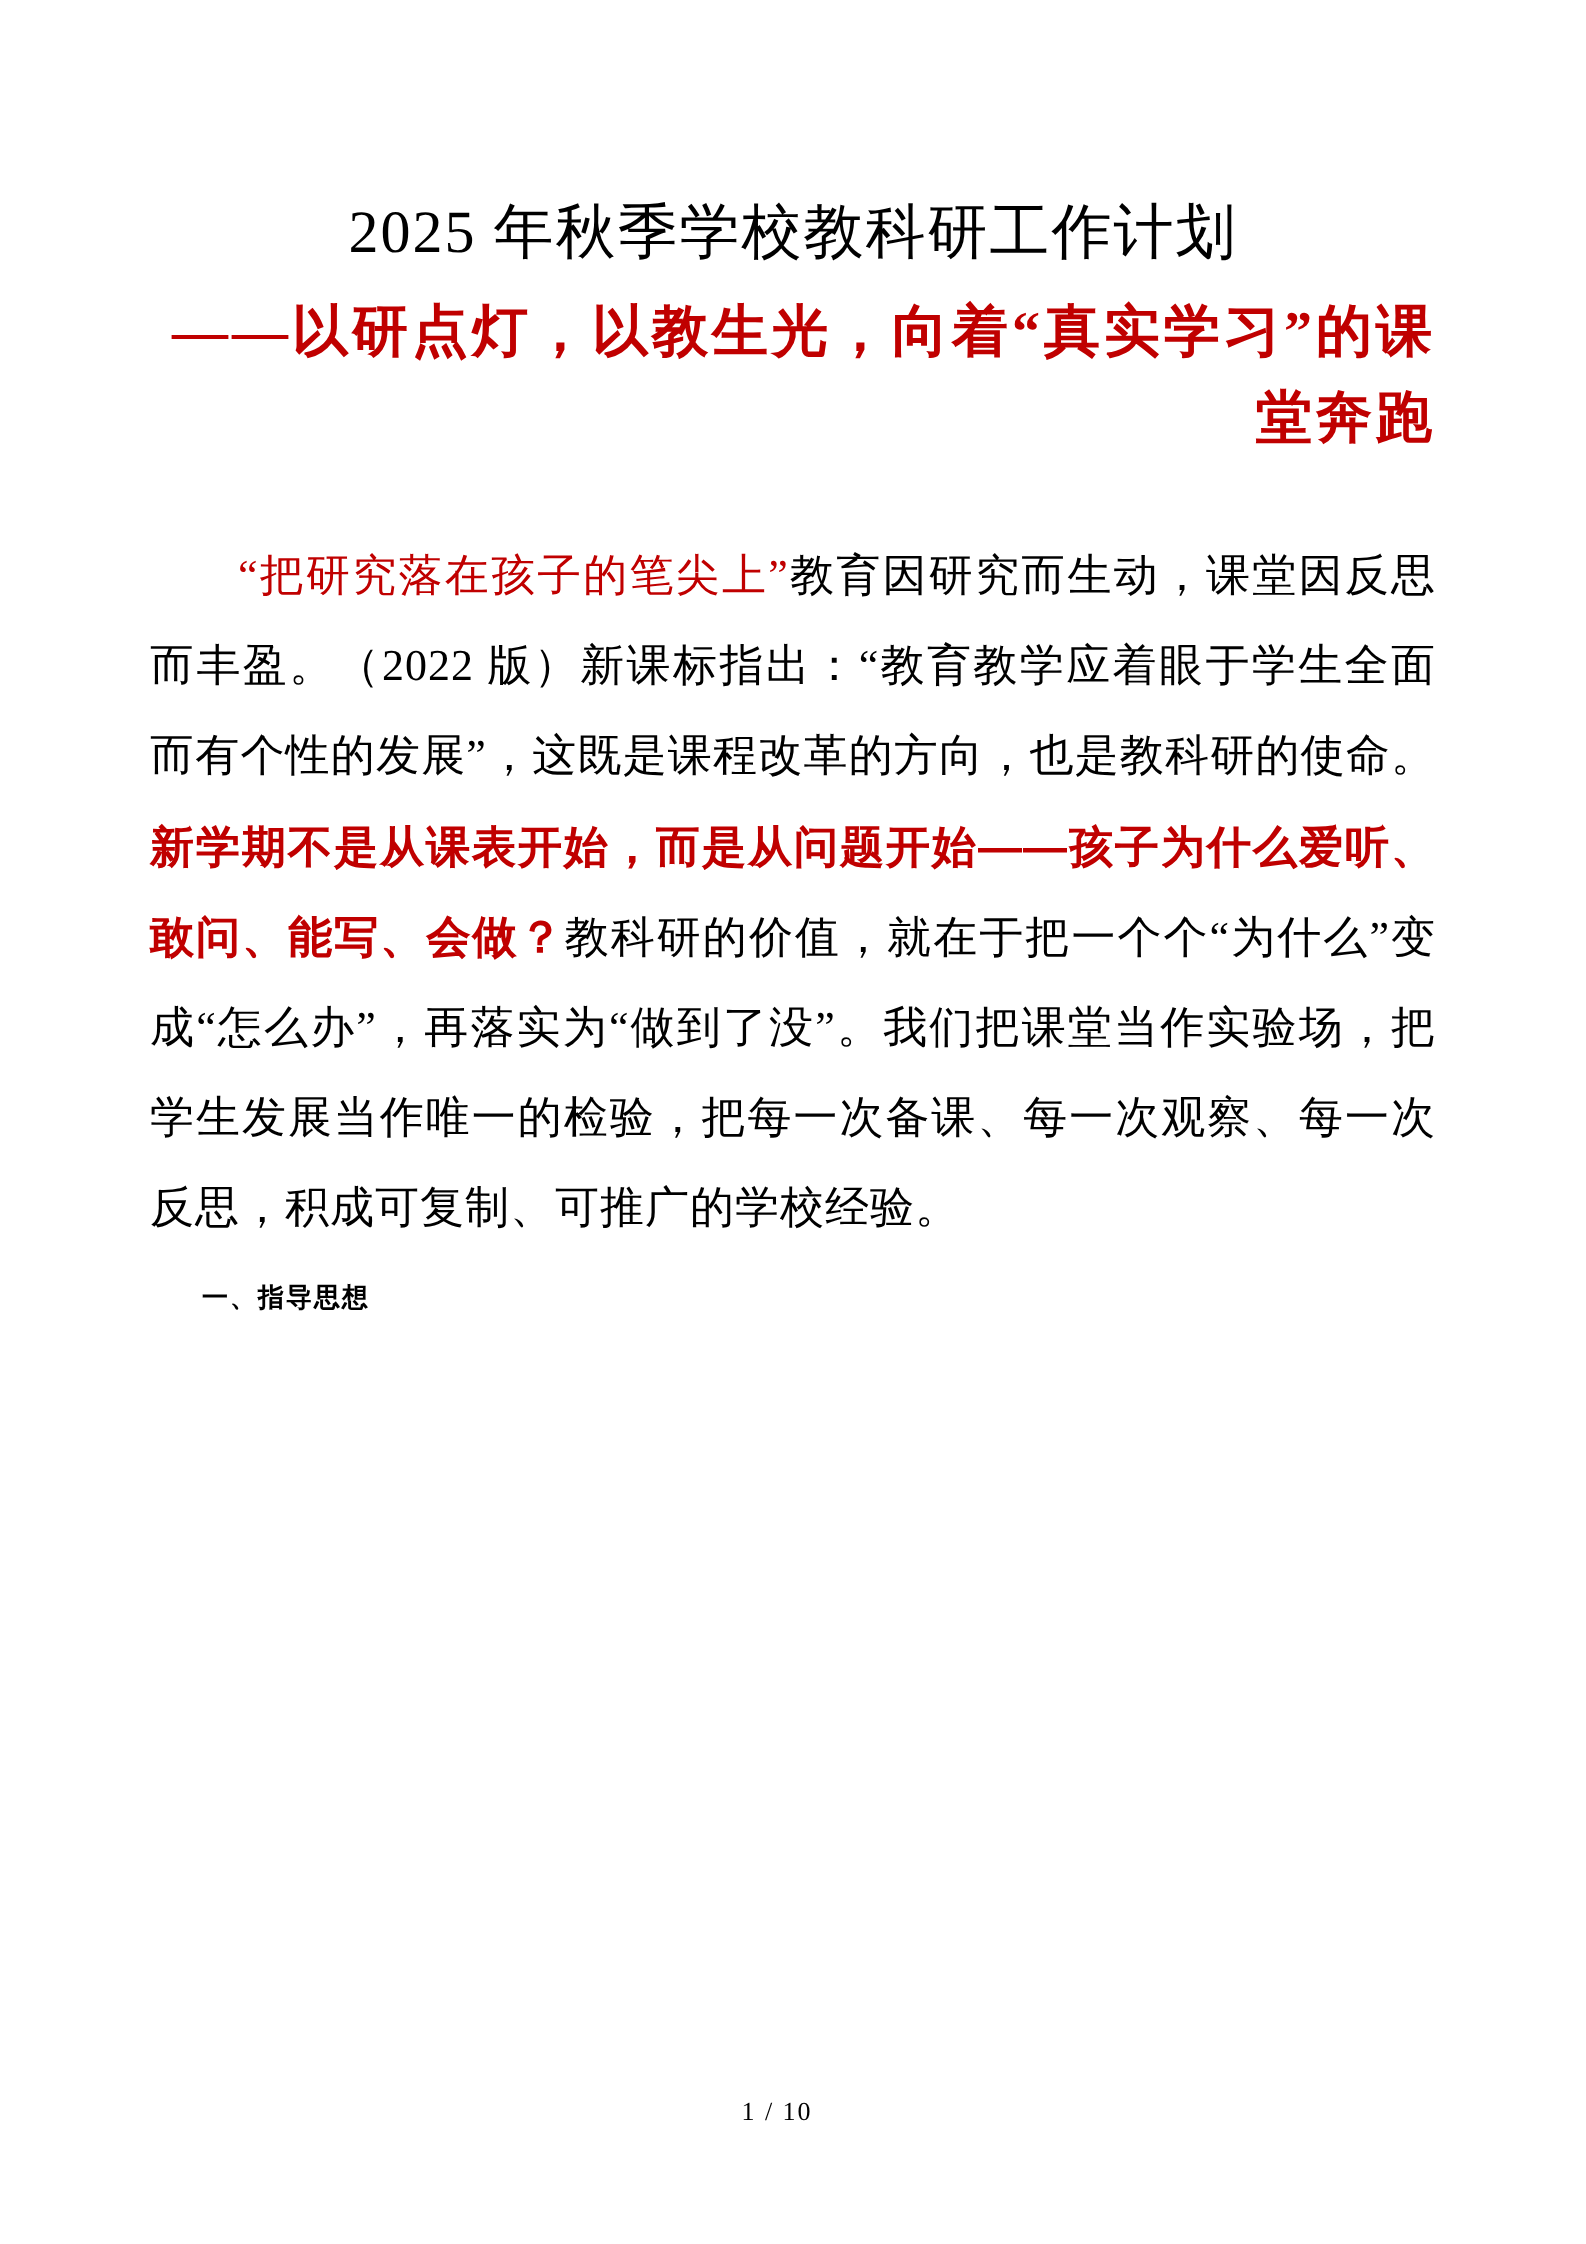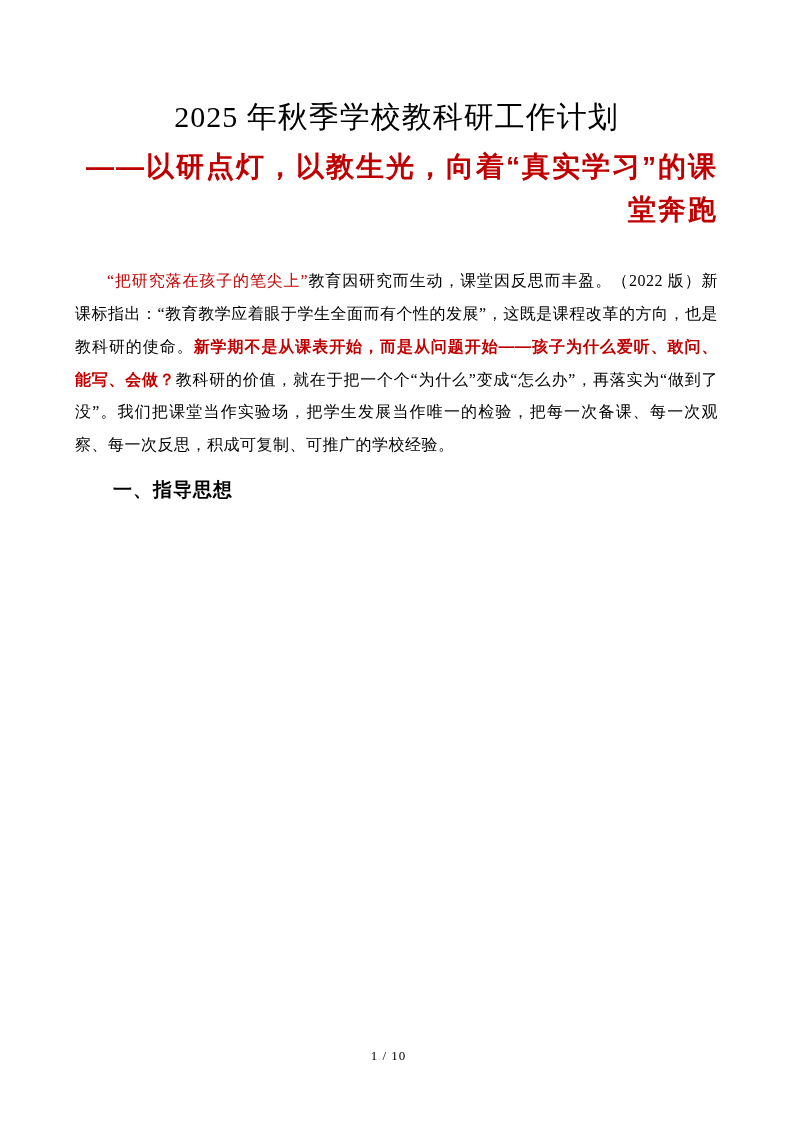--- a/index.html
+++ b/index.html
@@ -29,47 +29,47 @@
     color: #000000;
   }
   .doc-subtitle {
     font-size: 28px;
     line-height: 1.55;
     text-align: right;
     color: #c00000;
     font-weight: bold;
     letter-spacing: 2px;
     margin: 0 0 34px 0;
-    font-family: Liberation Sans, sans-serif;
+    font-family: Liberation Serif, serif;
   }
   .body-p {
-    font-size: 16px;
+    font-size: 22px;
     line-height: 2.05;
     text-align: justify;
     text-justify: inter-ideograph;
     text-indent: 2em;
     margin: 0 0 4px 0;
     letter-spacing: 0.5px;
   }
   .red {
     color: #c00000;
   }
   .red-bold {
     color: #c00000;
     font-weight: bold;
     font-family: "Liberation Sans", "DejaVu Sans", sans-serif;
   }
   .heading-1 {
-    font-size: 19px;
+    font-size: 13px;
     line-height: 2.05;
     font-weight: bold;
     text-indent: 2em;
     margin: 10px 0 0 0;
     letter-spacing: 1px;
-    font-family: Liberation Mono, monospace;
+    font-family: Liberation Sans, sans-serif;
   }
   .footer {
     position: absolute;
     left: 0;
     right: 16px;
     bottom: 58px;
     text-align: center;
     font-size: 13px;
     color: #000000;
     letter-spacing: 1px;

